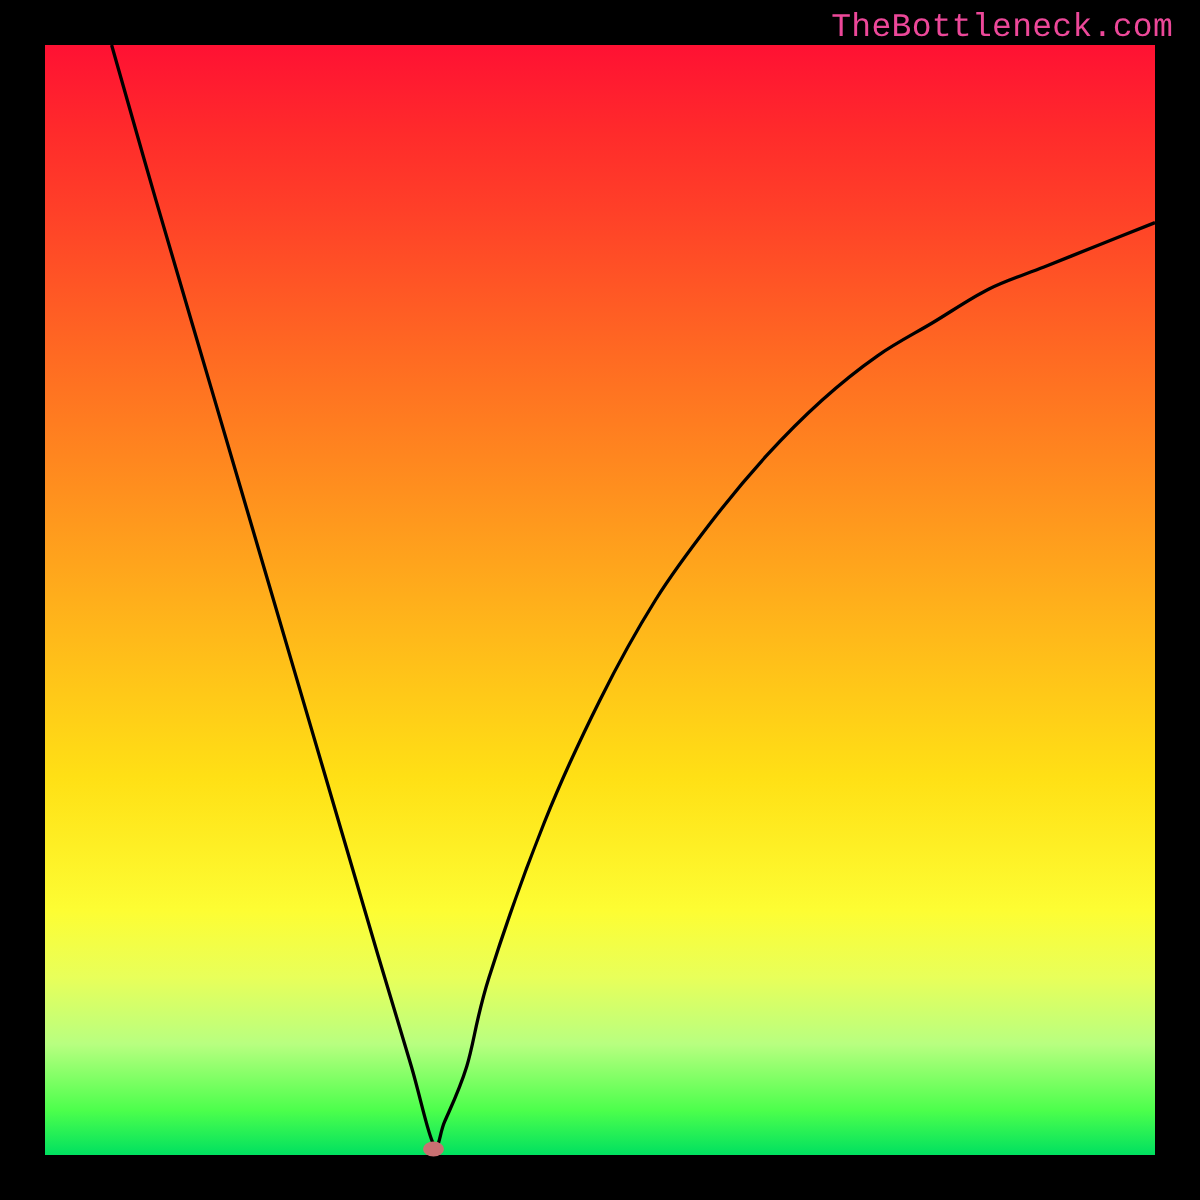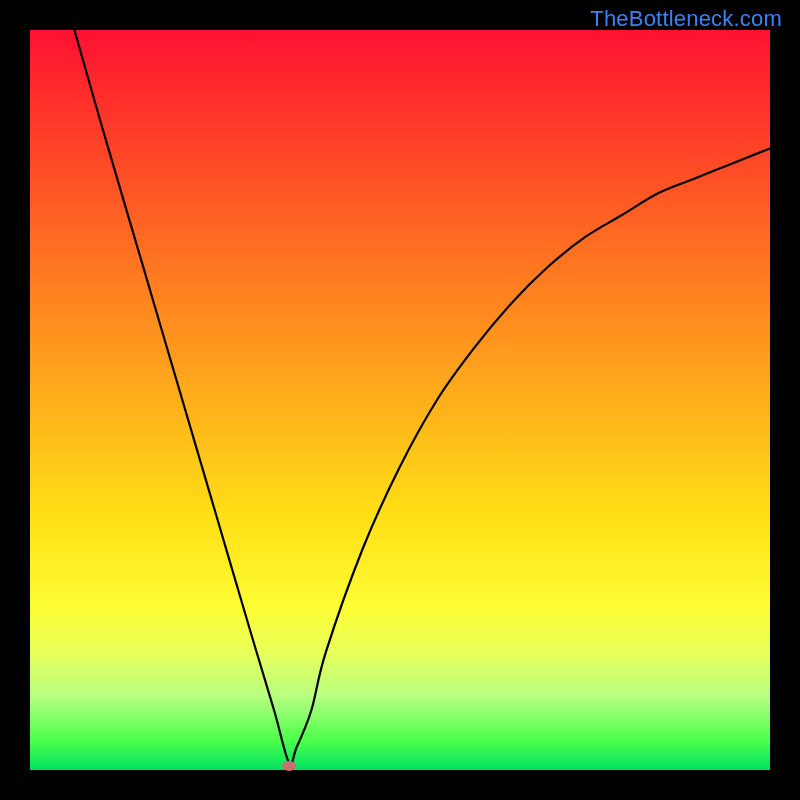--- a/index.html
+++ b/index.html
@@ -29,24 +29,25 @@
       #e8ff5a 84%,
       #b8ff80 90%,
       #4cff4c 96%,
       #00e060 100%);
   }
   .watermark {
     position: absolute;
     top: 6px;
     right: 18px;
     font-size: 22px;
-    color: #3b82f6;
+    color: #ec4899;
     font-weight: 500;
     letter-spacing: 0.2px;
     z-index: 5;
+    font-family: Liberation Mono, monospace;
   }
   svg.curve {
     position: absolute;
     left: 0; top: 0;
     width: 100%; height: 100%;
     overflow: visible;
   }
   .marker {
     position: absolute;
     width: 14px;

